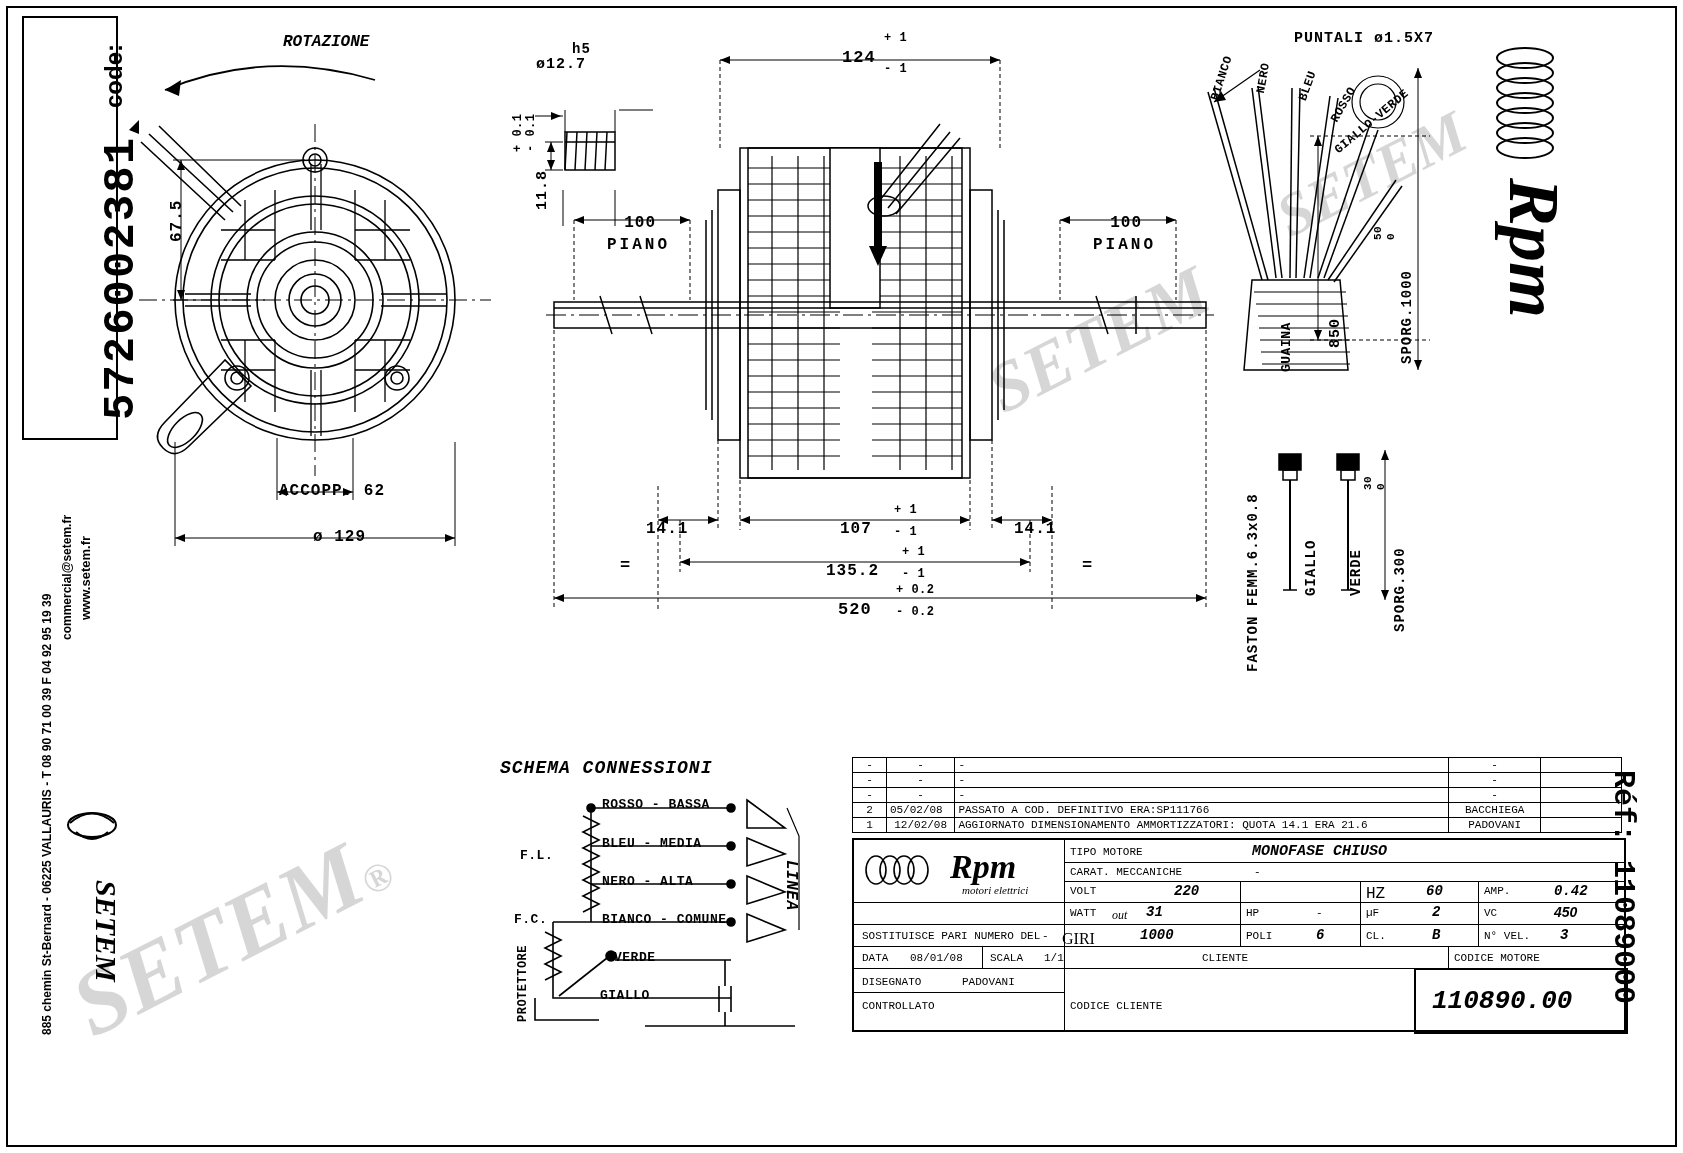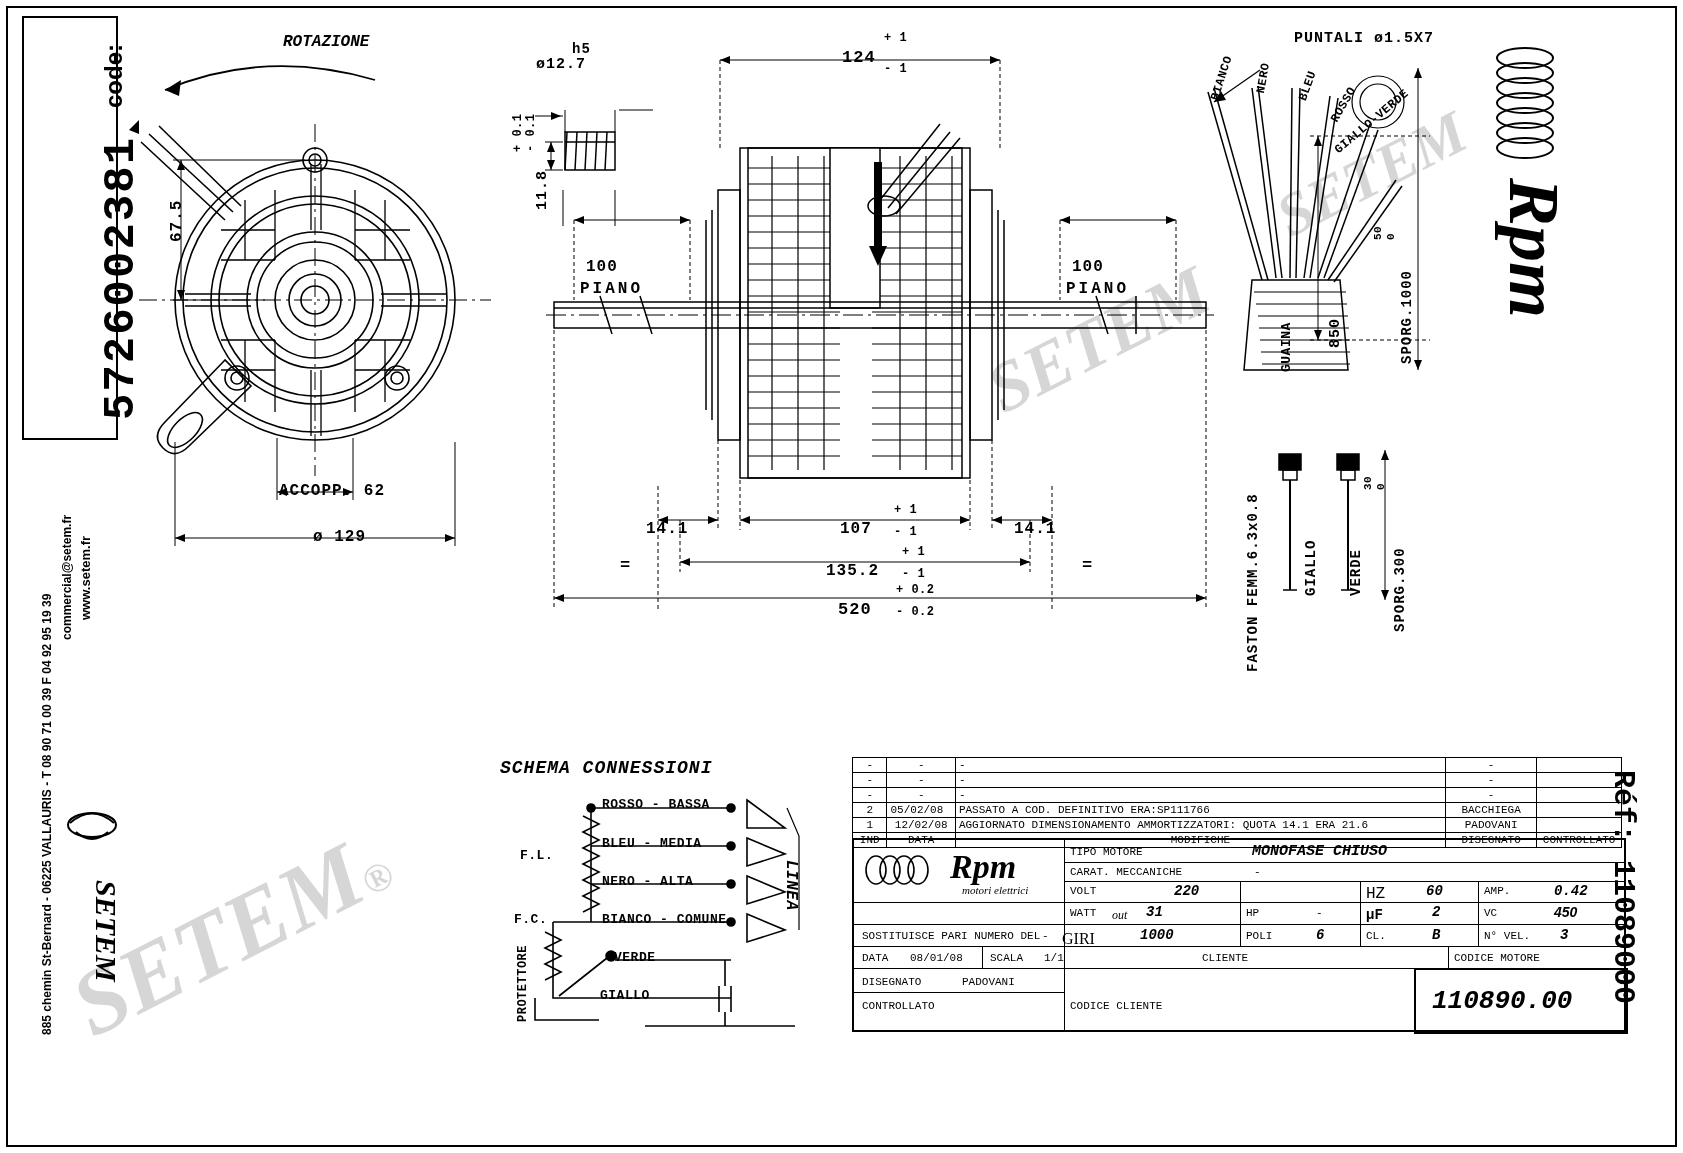--- a/index.html
+++ b/index.html
@@ -5,21 +5,21 @@
   html,body{margin:0;padding:0;background:#fff;}
   body{width:1683px;height:1153px;font-family:"Liberation Sans",sans-serif;color:#000;}
   #sheet{position:relative;width:1683px;height:1153px;overflow:hidden;background:#fff;}
   .abs{position:absolute;}
   .b{border:2px solid #000;}
   .thin{border:1px solid #000;}
   .mono{font-family:"Liberation Mono",monospace;}
   .rot90{transform:rotate(-90deg);transform-origin:0 0;white-space:nowrap;}
   .rot90cw{transform:rotate(90deg);transform-origin:0 0;white-space:nowrap;}
   .ital{font-style:italic;}
-  .ctr{text-align:left;margin-top:44px;}
+  .ctr{text-align:right;}
   .dimtxt{font-family:"Liberation Mono",monospace;font-size:15px;letter-spacing:1px;}
   .smalltxt{font-family:"Liberation Mono",monospace;font-size:11px;letter-spacing:.5px;}
   .tbl{border-collapse:collapse;}
   .tbl td{border:1px solid #000;font-family:"Liberation Mono",monospace;font-size:11px;padding:1px 3px;}
   svg{display:block;}
   .wm{position:absolute;color:rgba(0,0,0,0.16);font-weight:bold;font-style:italic;font-family:"Liberation Serif",serif;pointer-events:none;}
 </style>
 </head>
 <body>
 
@@ -437,27 +437,20 @@
         <td style="text-align:center;">BACCHIEGA</td>
         <td></td>
       </tr>
       <tr>
         <td style="text-align:center;">1</td>
         <td style="text-align:center;">12/02/08</td>
         <td>AGGIORNATO DIMENSIONAMENTO AMMORTIZZATORI: QUOTA 14.1 ERA 21.6</td>
         <td style="text-align:center;">PADOVANI</td>
         <td></td>
       </tr>
-      <tr>
-        <td style="text-align:center;">IND</td>
-        <td style="text-align:center;">DATA</td>
-        <td style="text-align:center;">MODIFICHE</td>
-        <td style="text-align:center;">DISEGNATO</td>
-        <td style="text-align:center;">CONTROLLATO</td>
-      </tr>
     </tbody>
       </table>
   </div>
 
   <div class="abs thin" style="left:852px;top:838px;width:770px;height:190px;border-width:2px;">
 
     <div class="abs" style="left:0px;top:0px;width:210px;height:62px;border-right:1px solid #000;border-bottom:1px solid #000;">
       <svg width="210" height="62" viewBox="0 0 210 62">
         <g stroke="#000" fill="none" stroke-width="1.6">
           <ellipse cx="22" cy="30" rx="10" ry="14"></ellipse>
@@ -484,21 +477,21 @@
     <div class="abs ital" style="left:572px;top:43px;font-size:14px;font-weight:bold;font-family:'Liberation Mono',monospace;">60</div>
     <div class="abs" style="left:630px;top:45px;font-size:11px;font-family:'Liberation Mono',monospace;">AMP.</div>
     <div class="abs ital" style="left:700px;top:43px;font-size:14px;font-weight:bold;font-family:'Liberation Mono',monospace;">0.42</div>
     <div class="abs" style="left:210px;top:62px;width:560px;height:1px;background:#000;"></div>
 
     <div class="abs" style="left:216px;top:67px;font-size:11px;font-family:'Liberation Mono',monospace;">WATT</div>
     <div class="abs ital" style="left:258px;top:68px;font-size:12px;font-family:'Liberation Serif',serif;">out</div>
     <div class="abs ital" style="left:292px;top:64px;font-size:14px;font-weight:bold;font-family:'Liberation Mono',monospace;">31</div>
     <div class="abs" style="left:392px;top:67px;font-size:11px;font-family:'Liberation Mono',monospace;">HP</div>
     <div class="abs" style="left:462px;top:67px;font-size:11px;font-family:'Liberation Mono',monospace;">-</div>
-    <div class="abs" style="left:512px;top:67px;font-size:14px;font-family:'Liberation Mono',monospace;font-weight:bold;">µF</div>
+    <div class="abs" style="left:512px;top:67px;font-size:11px;font-family:'Liberation Mono',monospace;">µF</div>
     <div class="abs ital" style="left:578px;top:64px;font-size:14px;font-weight:bold;font-family:'Liberation Mono',monospace;">2</div>
     <div class="abs" style="left:630px;top:67px;font-size:11px;font-family:'Liberation Mono',monospace;">VC</div>
     <div class="abs ital" style="left:700px;top:64px;font-size:14px;font-weight:bold;font-family:Liberation Sans, sans-serif;">450</div>
     <div class="abs" style="left:0px;top:84px;width:770px;height:1px;background:#000;"></div>
 
     <div class="abs" style="left:8px;top:90px;font-size:11px;font-family:'Liberation Mono',monospace;">SOSTITUISCE PARI NUMERO DEL</div>
     <div class="abs" style="left:188px;top:90px;font-size:11px;font-family:'Liberation Mono',monospace;">-</div>
     <div class="abs" style="left:208px;top:90px;font-size:16px;font-family:Liberation Serif, serif;">GIRI</div>
     <div class="abs ital" style="left:286px;top:87px;font-size:14px;font-weight:bold;font-family:'Liberation Mono',monospace;">1000</div>
     <div class="abs" style="left:392px;top:90px;font-size:11px;font-family:'Liberation Mono',monospace;">POLI</div>

